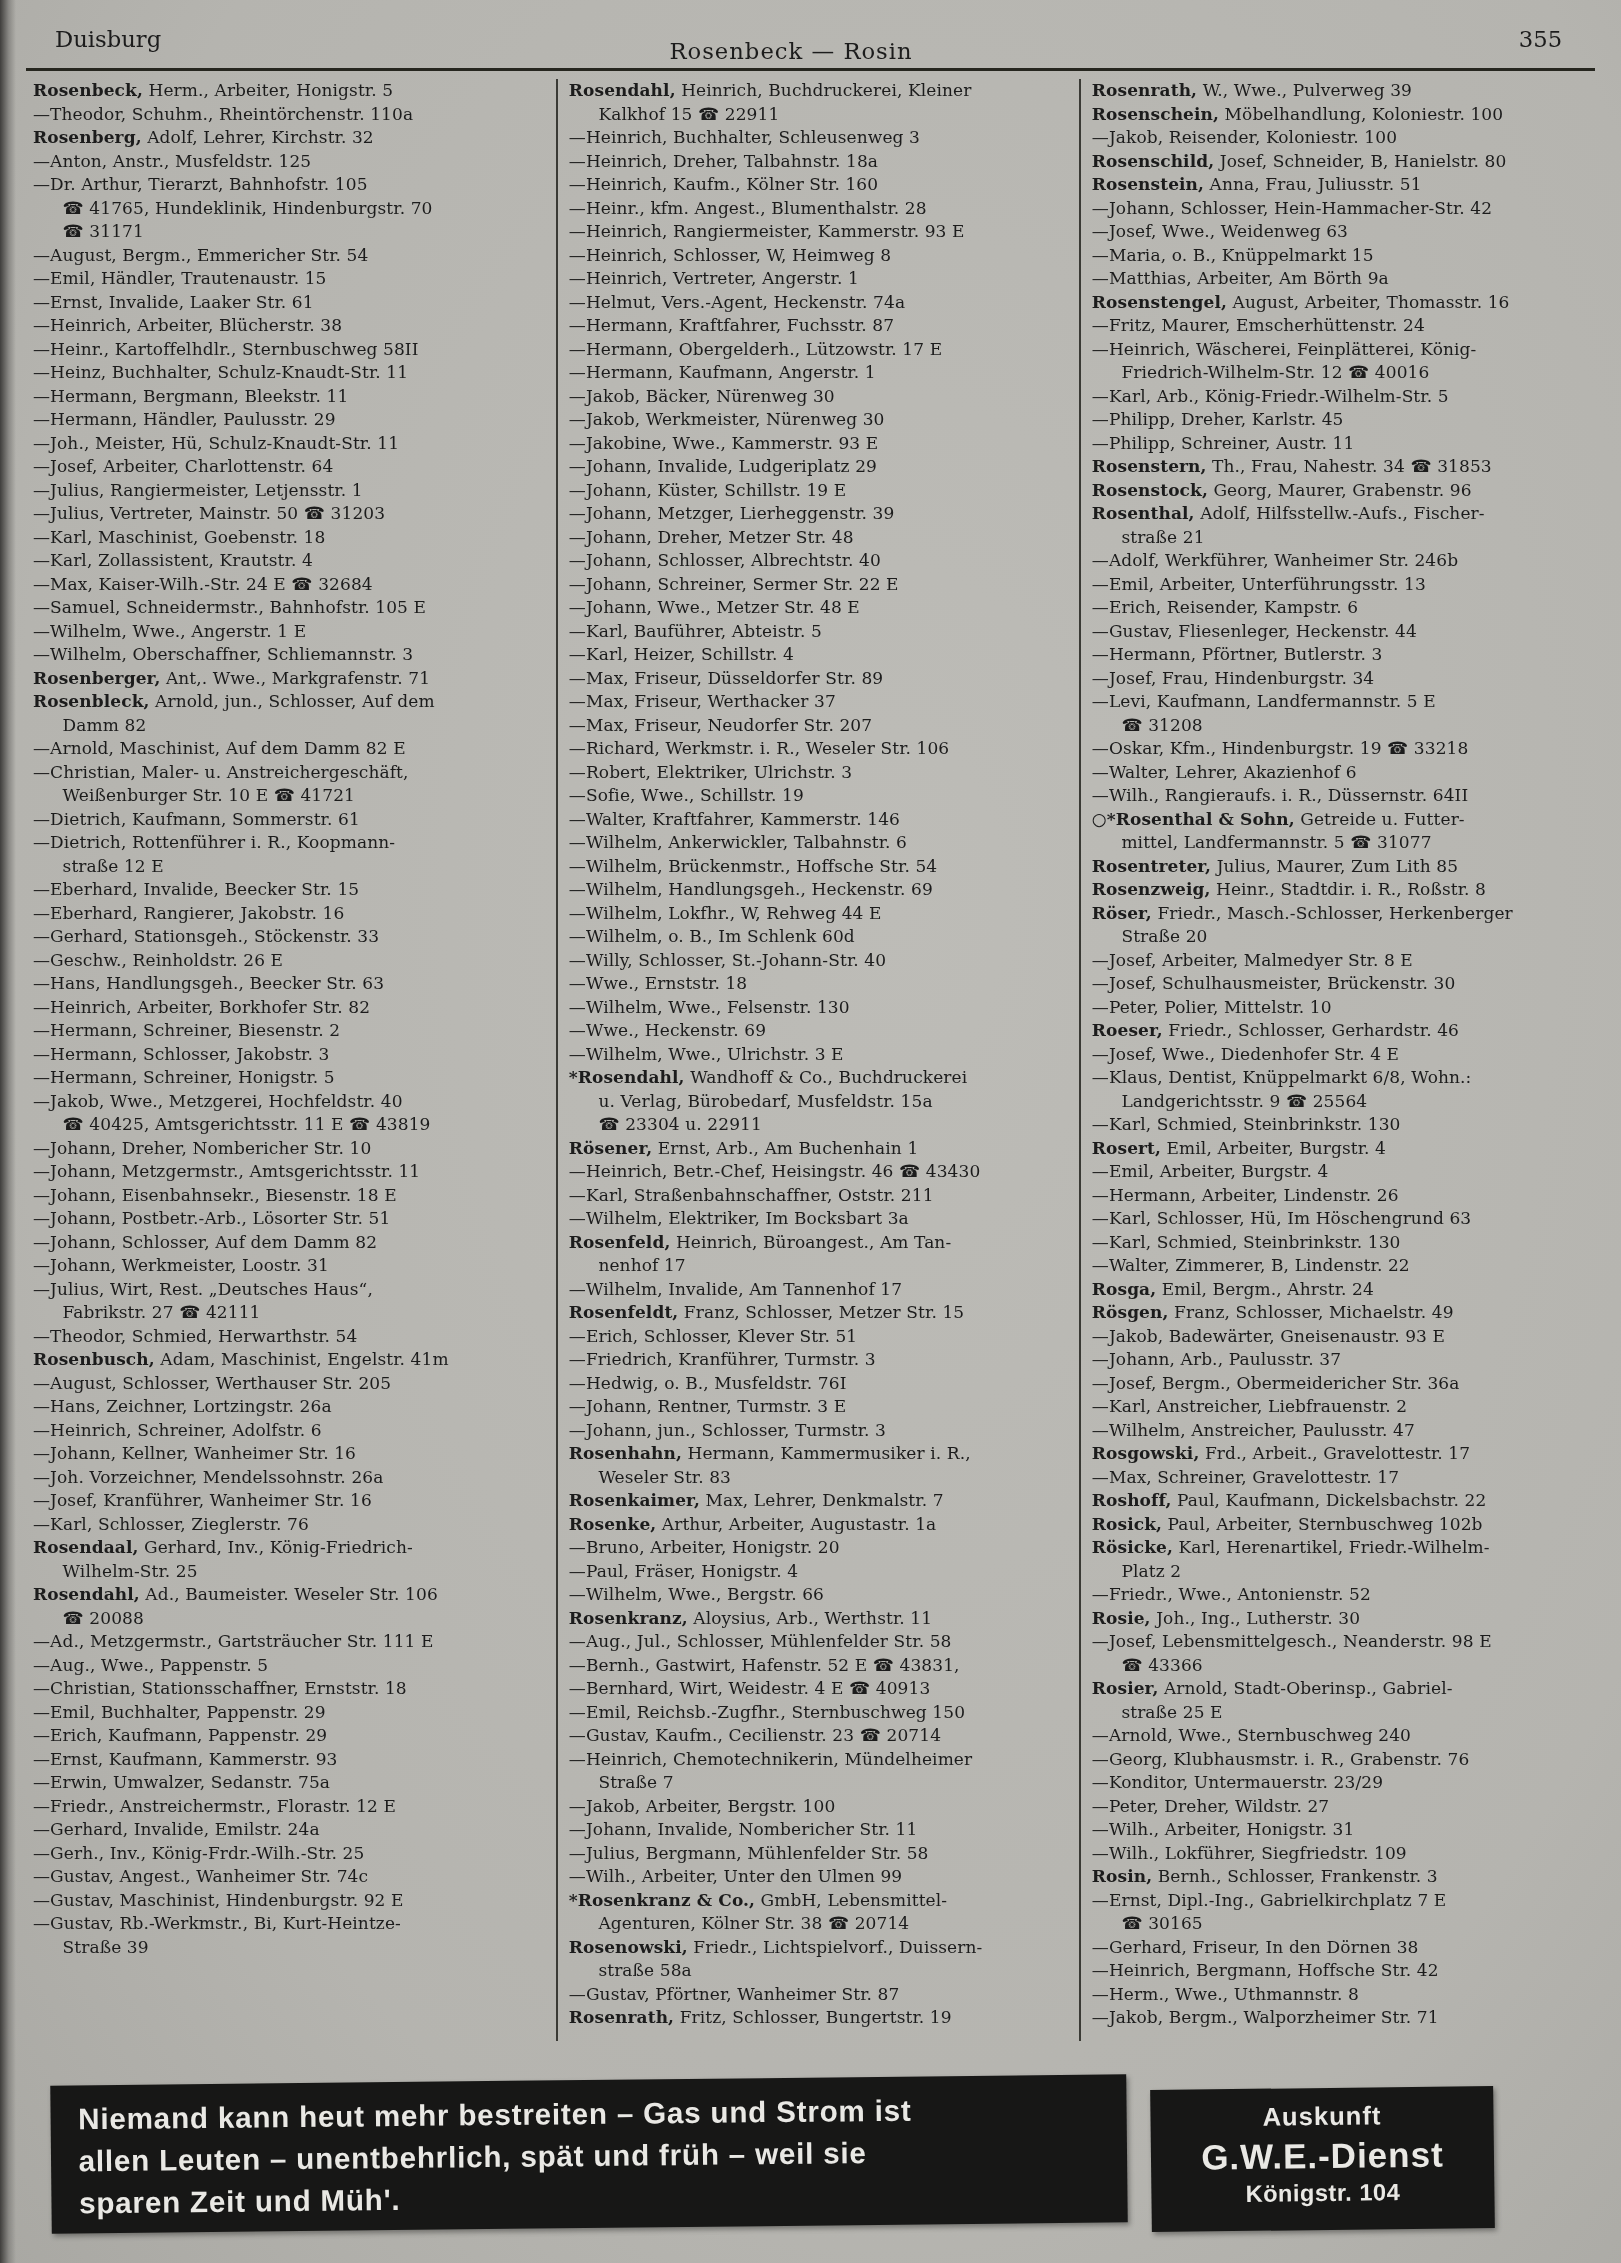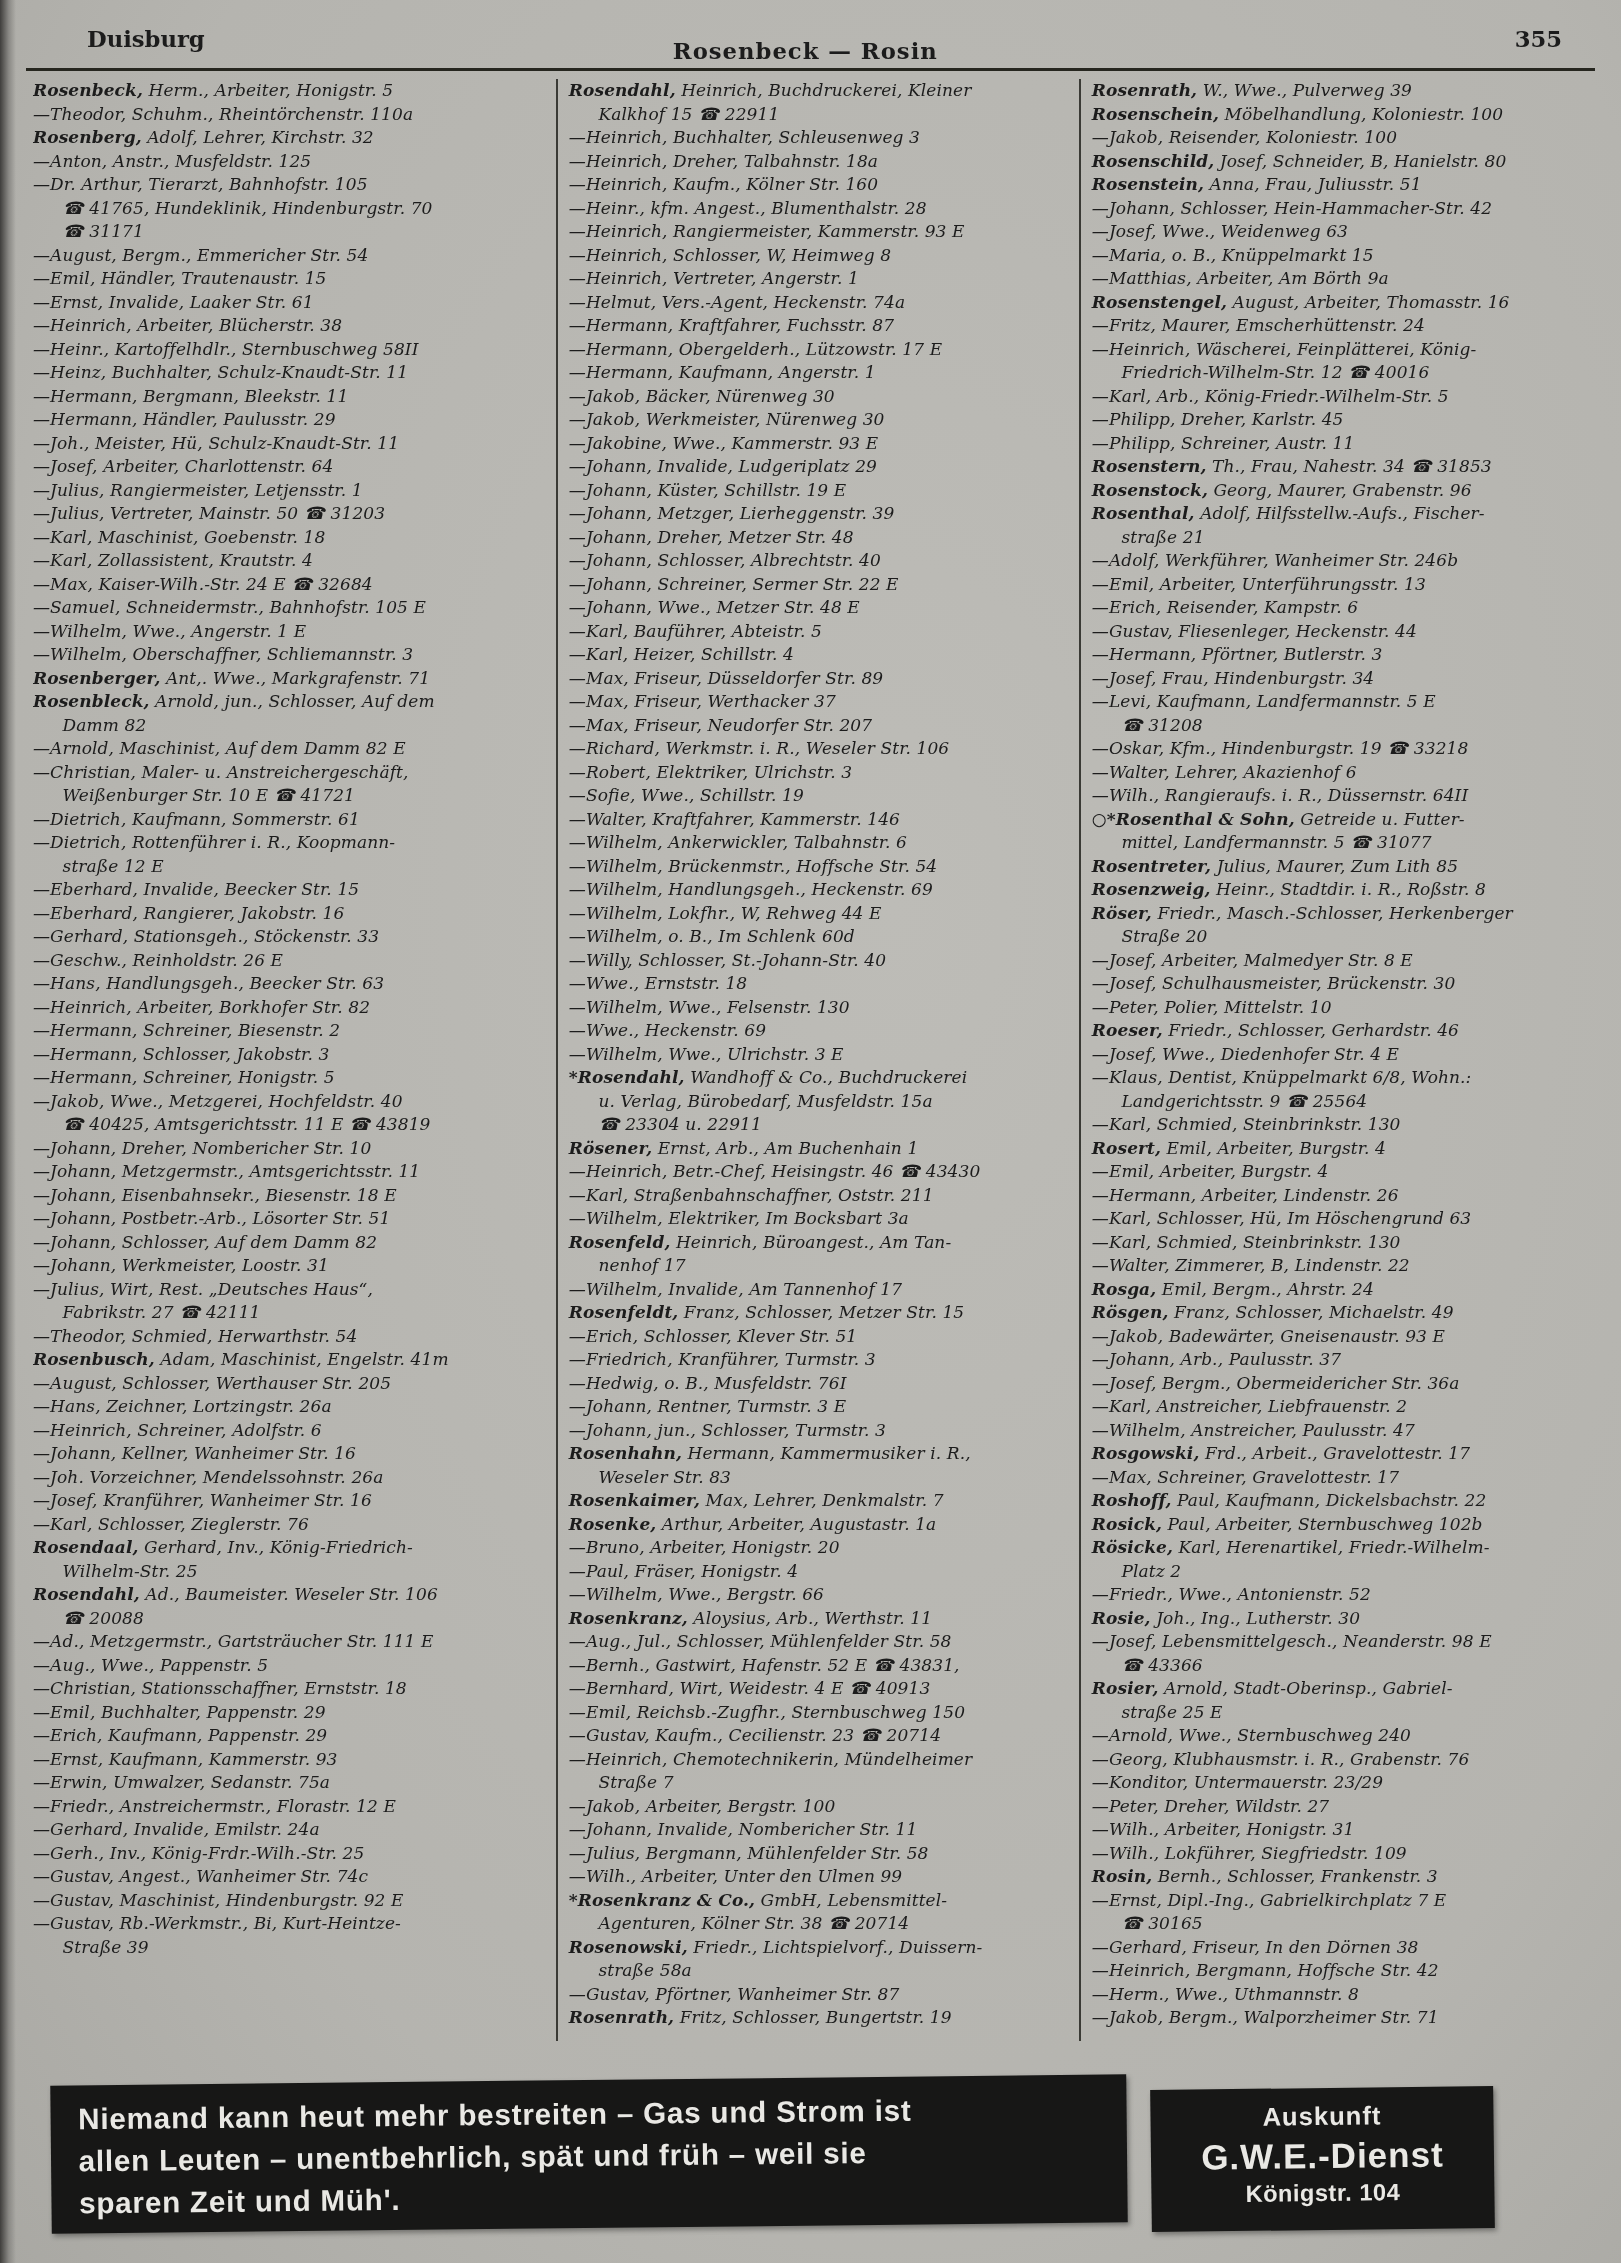--- a/index.html
+++ b/index.html
@@ -11,28 +11,28 @@
     font-family:"DejaVu Serif", serif;
     color:#1c1c1c;
     overflow:hidden;
   }
   .spine{
     position:absolute;left:0;top:0;width:15.8px;height:100%;
     background:linear-gradient(90deg,#3f3e3c 0%,#8a8985 55%,rgba(185,184,179,0) 100%);
   }
   .hdr{
     position:absolute;top:25.6px;left:55px;right:55px;height:33px;
-    font-weight:bold;font-size:22.7px;margin-left:32px;
+    font-weight:normal;font-size:22.7px;
   }
   .hdr-left{position:absolute;left:0;top:0;}
   .hdr-center{position:absolute;left:50%;transform:translateX(-58%);top:12px;letter-spacing:1px;}
   .hdr-right{position:absolute;right:3.9px;top:0;}
   .hdr-rule{position:absolute;top:68px;left:25.6px;right:25.6px;height:3px;background:#26261f;}
   .cols{
-    position:absolute;top:79px;left:33px;display:flex;font-style:italic;
+    position:absolute;top:79px;left:33px;display:flex;
   }
   .col{width:508px;height:1962px;overflow:hidden;box-sizing:border-box;}
   .col.sep{border-left:2px solid #3a3a35;padding-left:10.8px;margin-left:15px;}
   .line{
     font-size:17px;line-height:23.5px;height:23.5px;
     white-space:nowrap;letter-spacing:0.1px;
   }
   .line.ind{padding-left:29.6px;}
   .surname{font-weight:bold;}
   .ad-left{

